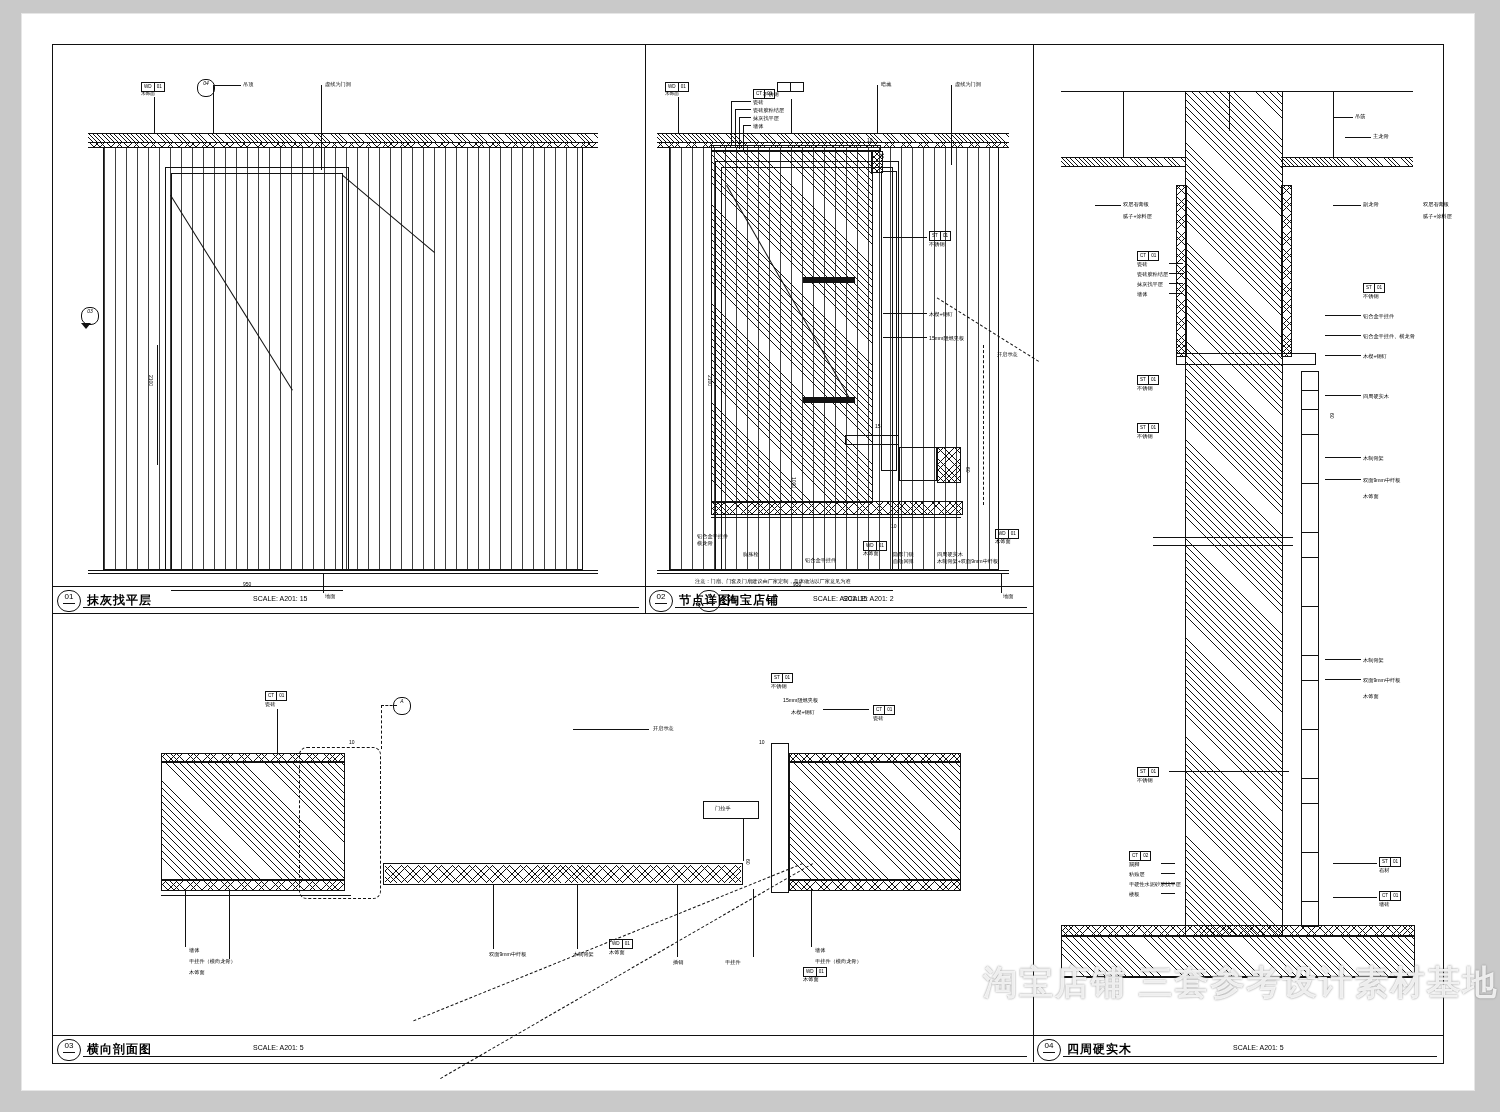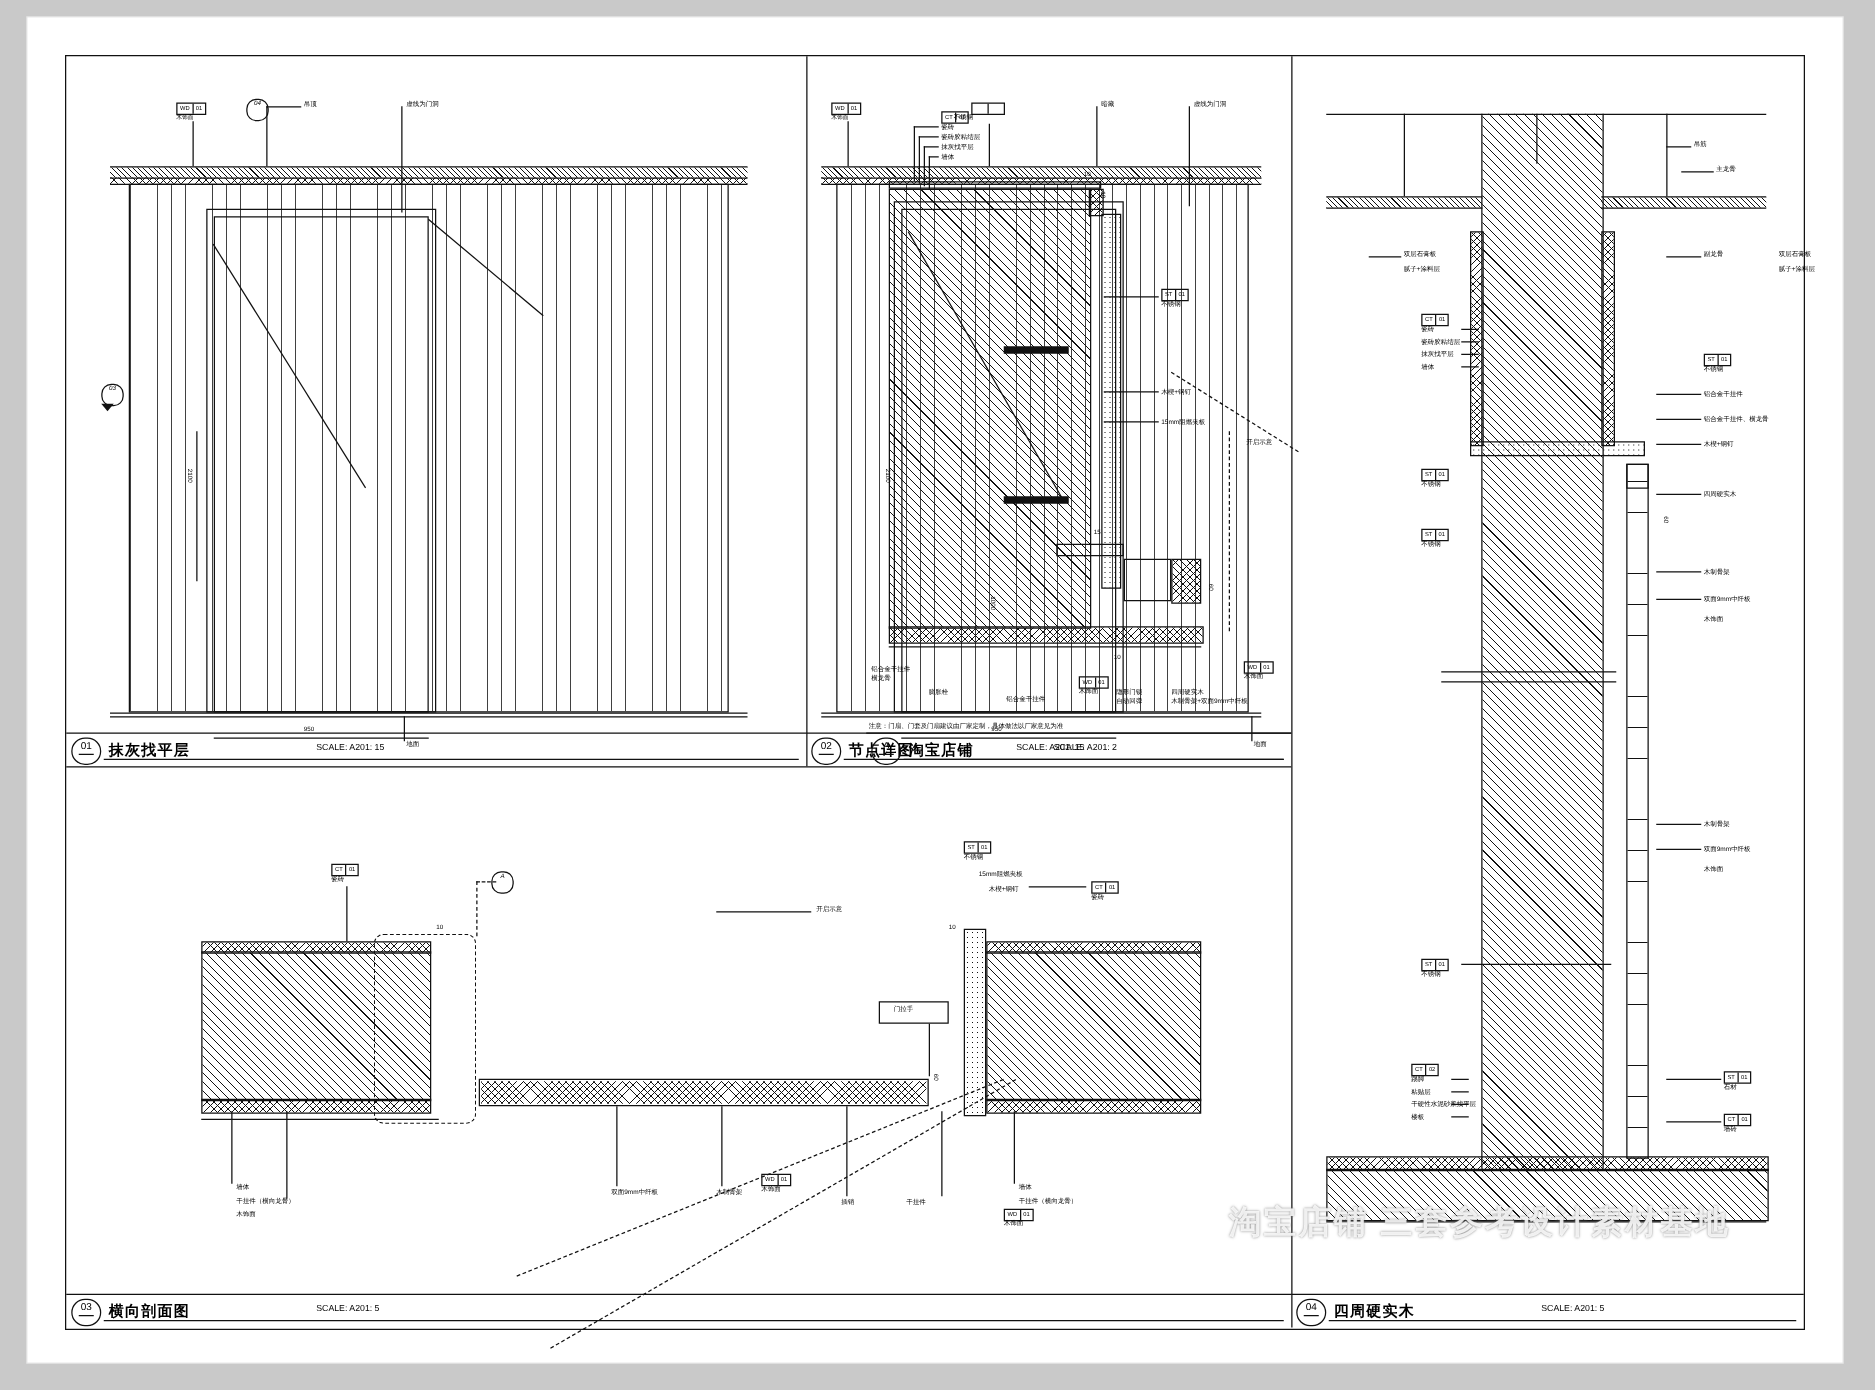--- a/index.html
+++ b/index.html
@@ -41,21 +41,21 @@
   .dashlinev{position:absolute;border-left:1px dashed #111;}
   .dimtxt{position:absolute;font-size:5px;}
   .vert{writing-mode:vertical-rl;text-orientation:mixed;}
   .woodwave{position:absolute;inset:0;
      background-image:
       repeating-linear-gradient(90deg,#111 0 0.6px,transparent 0.6px 11px);
      opacity:.8;}
   .note{position:absolute;font-size:5.2px;line-height:8px;}
   .circmark{position:absolute;width:16px;height:16px;border:1px solid #111;border-radius:8px;font-size:5px;text-align:center;line-height:7px;}
   .circmark .ln{width:9px;height:1px;background:#111;margin:0.5px auto;}
-  .wm{position:absolute;left:930px;top:915px;font-size:26px;font-weight:bold;color:rgba(255,255,255,0.85);
+  .wm{position:absolute;left:930px;top:915px;font-size:34px;font-weight:bold;color:rgba(255,255,255,0.85);
       text-shadow:0 0 2px rgba(120,120,120,.9);letter-spacing:2px;white-space:nowrap;}
 </style>
 </head>
 <body>
 
 <div id="page">
  <div id="sheet">
   <div id="frame">
 
     <div class="vline" style="left:592px;top:0;height:568px;"></div>

